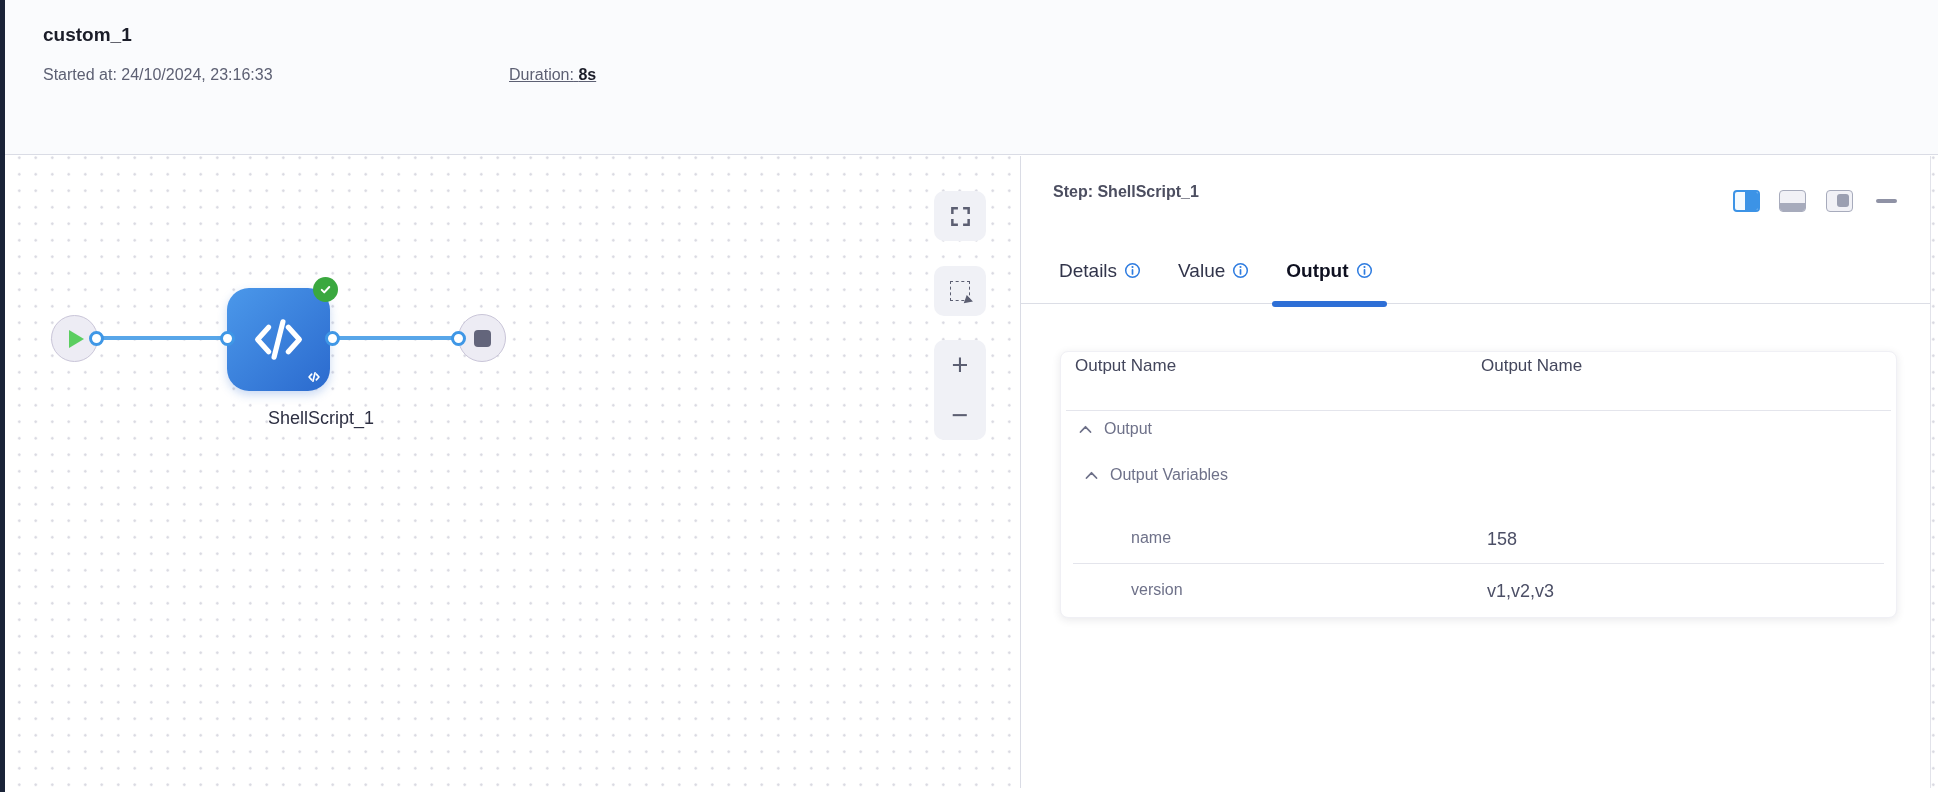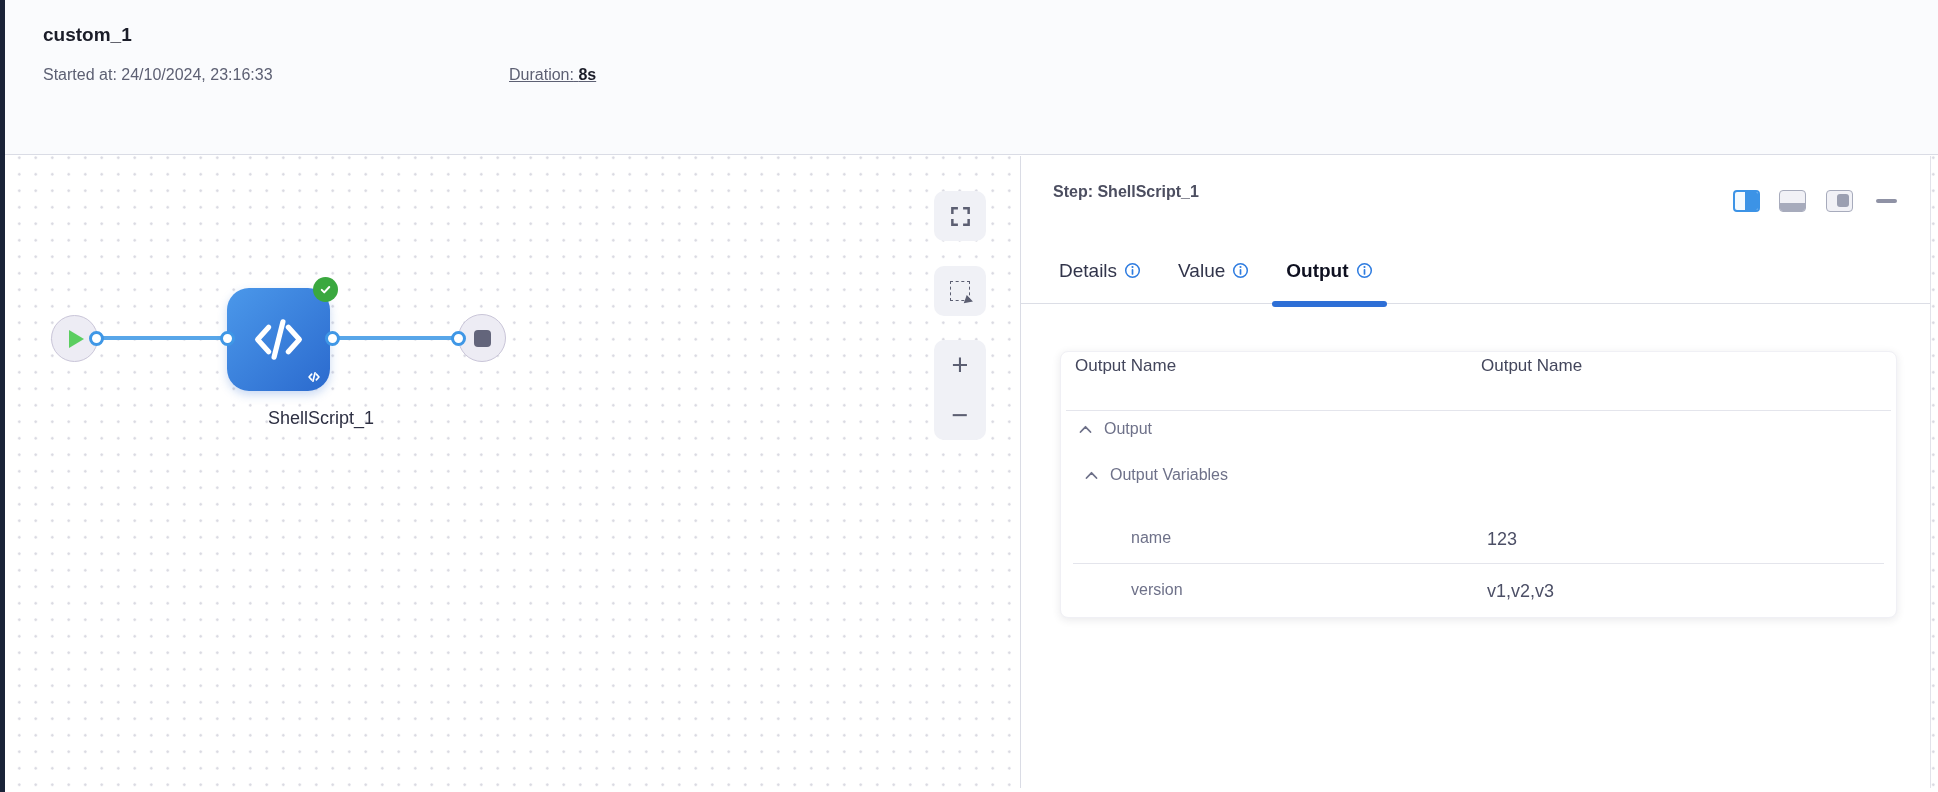--- a/index.html
+++ b/index.html
@@ -243,21 +243,21 @@
       <div class="grow g1">
         <span class="chev">
           <svg width="13" height="9" viewBox="0 0 13 9" fill="none" stroke="#6e7189" stroke-width="1.8" stroke-linecap="round" stroke-linejoin="round">
               <polyline points="1.5 7 6.5 1.8 11.5 7"></polyline>
             </svg>
         </span>
         <span>Output Variables</span>
       </div>
 
       <div class="leaf-label r-name">name</div>
-      <div class="leaf-value r-name">123</div>
+      <div class="leaf-value r-name">158</div>
 
       <div class="r-sep"></div>
 
       <div class="leaf-label r-version">version</div>
       <div class="leaf-value r-version">v1,v2,v3</div>
     </div>
   </aside>
   <div class="panel-right-line"></div>
 
 </div>

